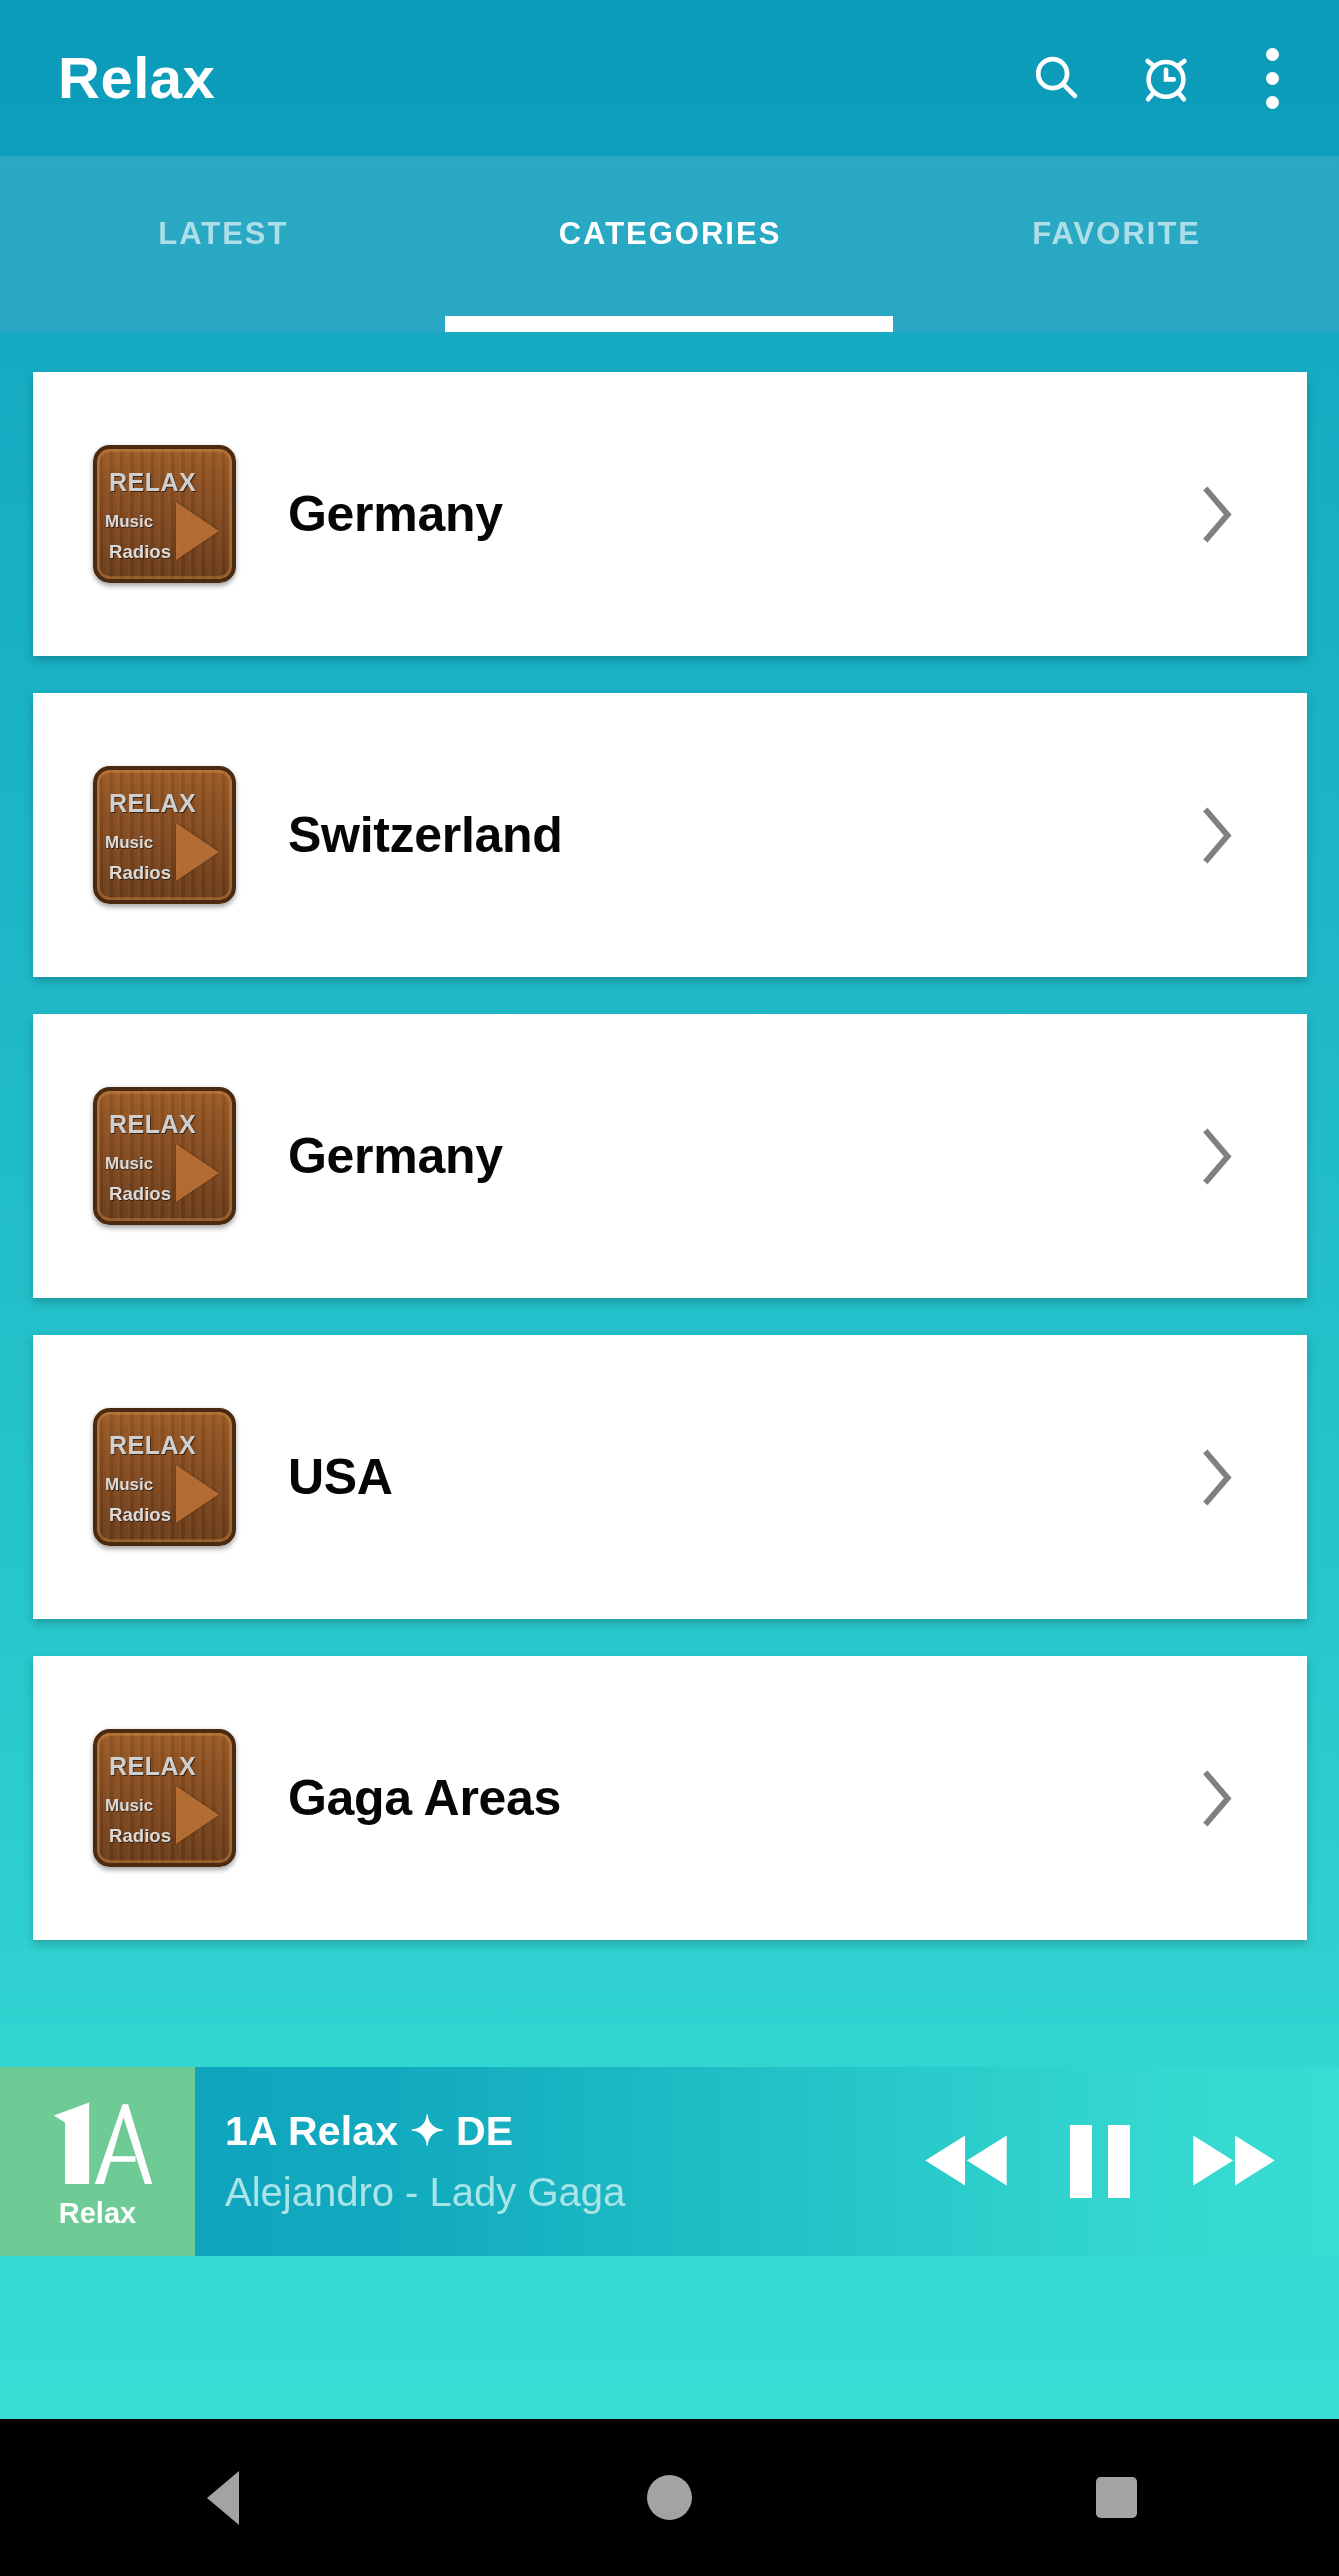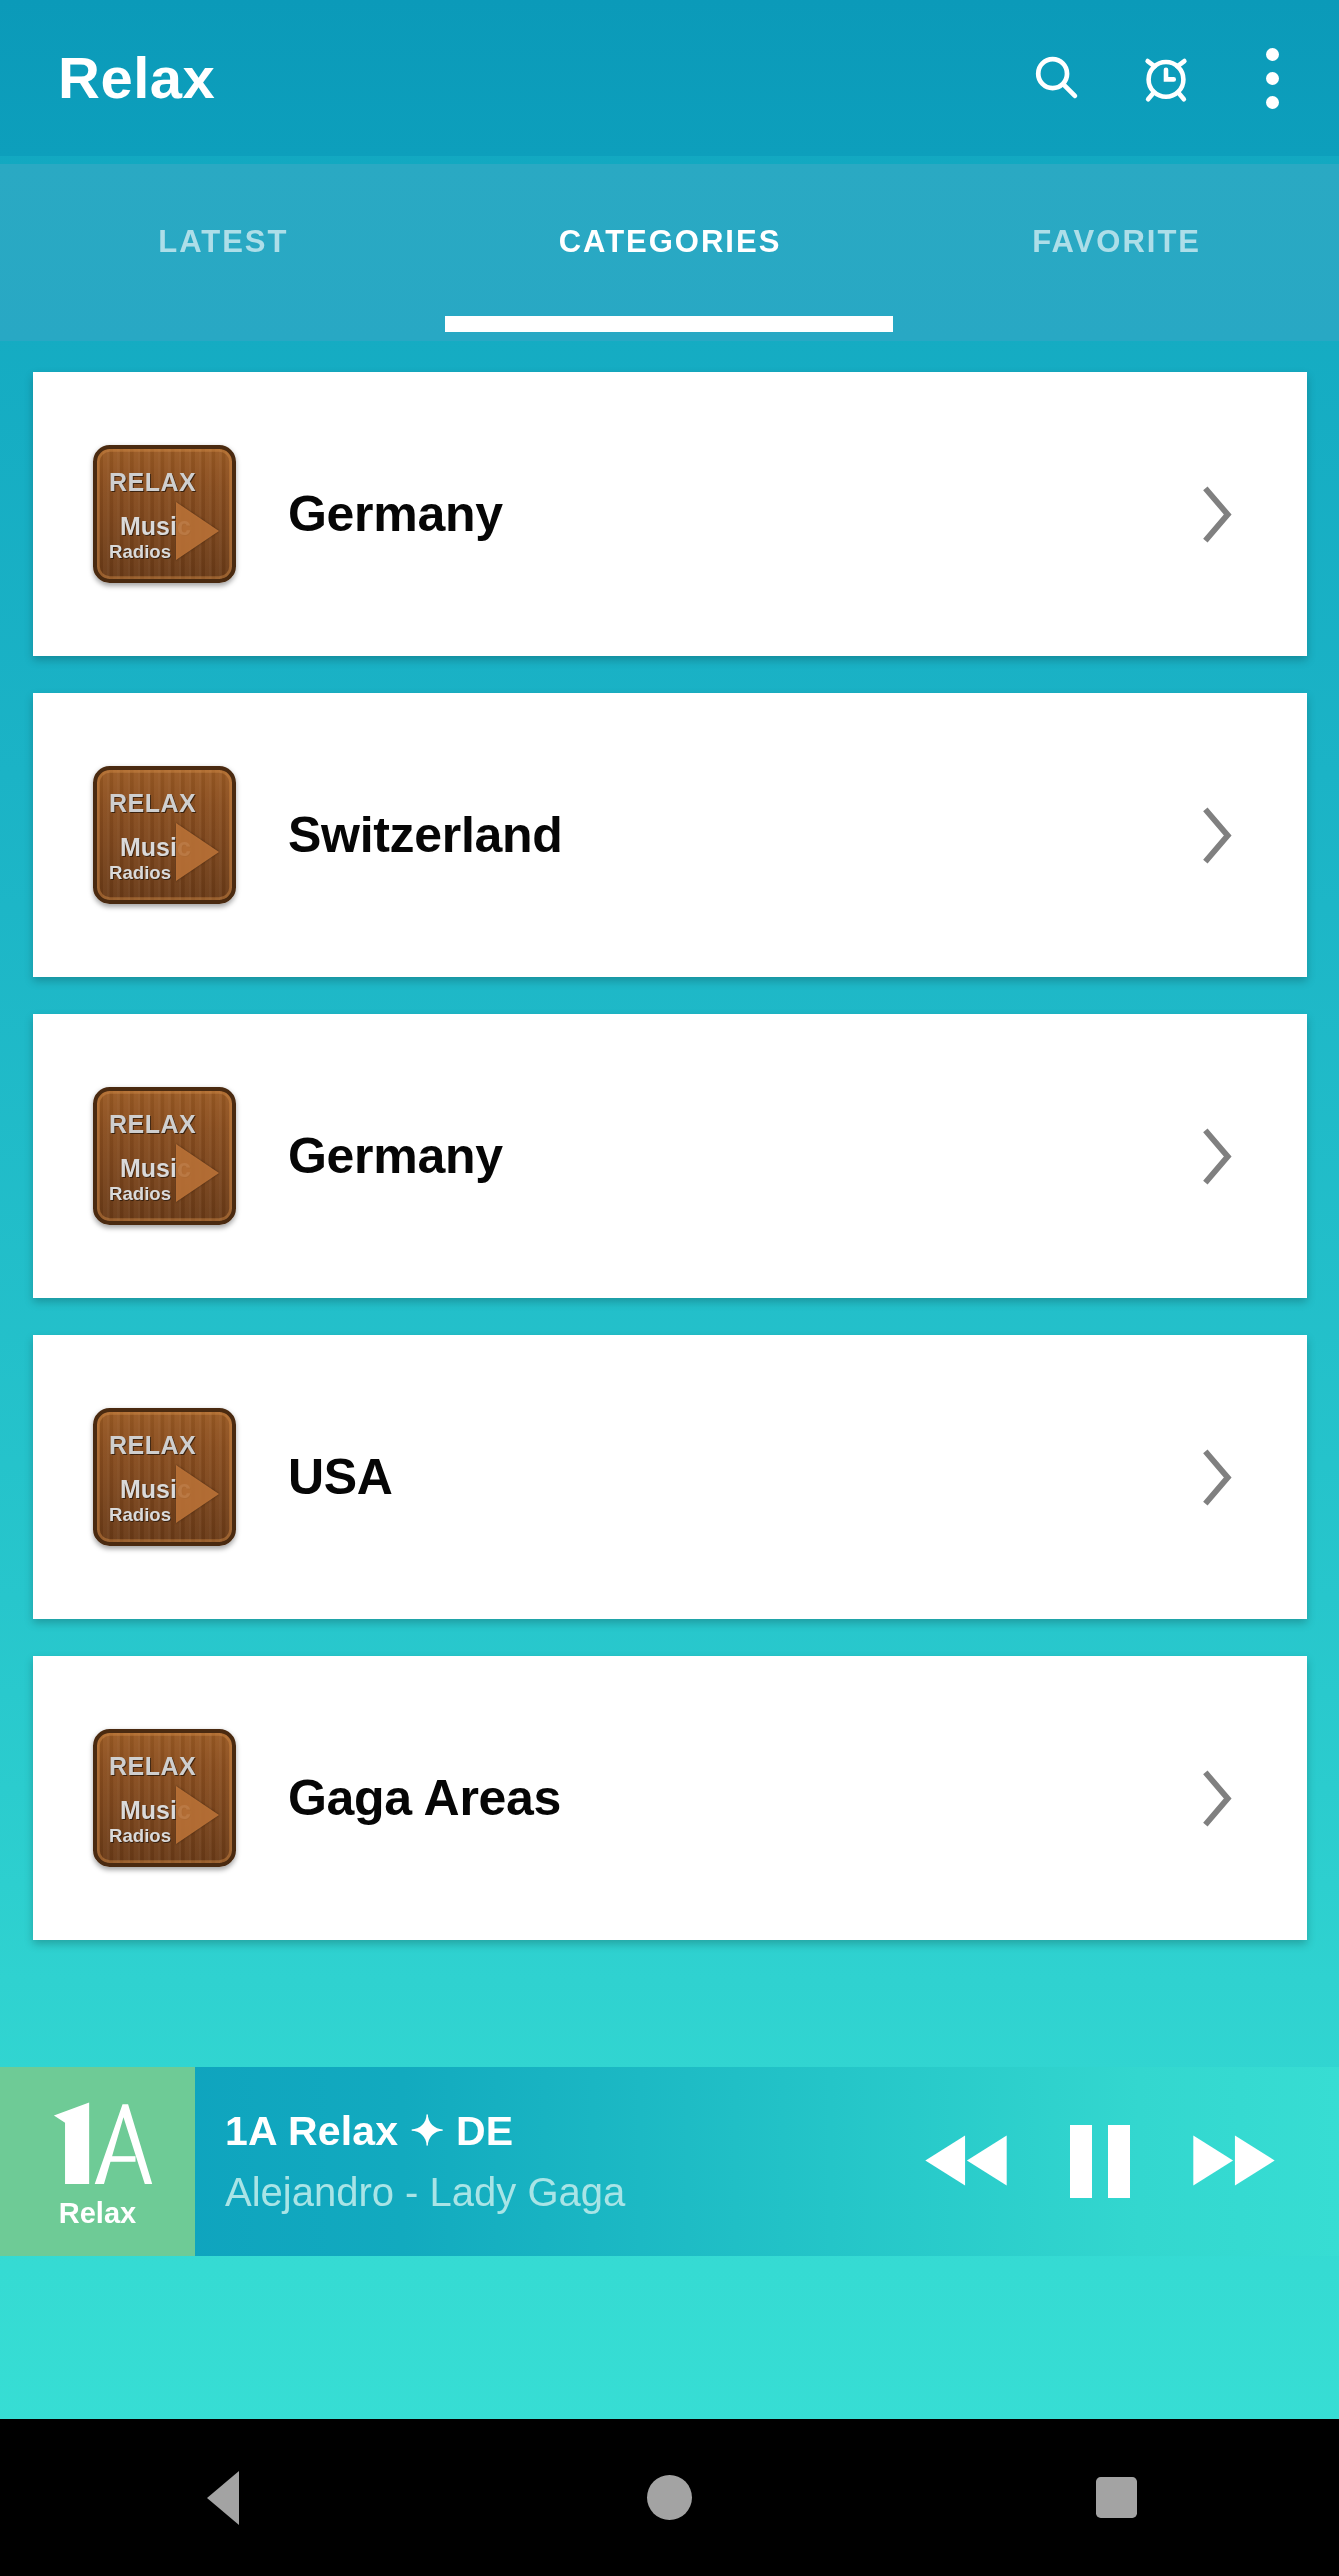--- a/index.html
+++ b/index.html
@@ -38,21 +38,21 @@
   .appbar-btn {
     width:110px; height:110px;
     display:flex; align-items:center; justify-content:center;
   }
   .appbar-btn:last-child { width:102px; margin-right:16.7px; }
   .dots { display:flex; flex-direction:column; gap:11px; align-items:center; }
   .dots i { width:13px; height:13px; border-radius:50%; background:#fff; display:block; }
 
   
   #tabs {
-    position:absolute; left:0; top:164px; width:1340px; height:177px;
+    position:absolute; left:0; top:156px; width:1340px; height:177px;
     background:linear-gradient(180deg,#2aa9c3 0%, #28a8c4 100%);
   }
   #tabrow {
     display:flex; width:100%; height:100%;
   }
   .tab {
     flex:1 1 0;
     display:flex; align-items:center; justify-content:center;
     color:rgba(255,255,255,0.62);
     font-size:31px;
@@ -100,22 +100,22 @@
     overflow:hidden;
   }
   .thumb .t-relax {
     position:absolute; left:12px; top:18.6px;
     color:#cfcfcf;
     font-size:25px; font-weight:bold;
     letter-spacing:0.5px;
     text-shadow:0.9px 0.9px 0 rgba(0,0,0,0.55);
   }
   .thumb .t-music {
-    position:absolute; left:23px; top:63px;
-    color:#dadada; font-size:25px; font-weight:bold;
+    position:absolute; left:8px; top:63px;
+    color:#dadada; font-size:17px; font-weight:bold;
     text-shadow:0.9px 0.9px 0 rgba(0,0,0,0.5);
   }
   .thumb .t-radios {
     position:absolute; left:12px; top:92px;
     color:#dadada; font-size:18.6px; font-weight:bold;
     text-shadow:0.9px 0.9px 0 rgba(0,0,0,0.5);
   }
   .thumb .t-play {
     position:absolute; right:13px; bottom:18.6px;
     width:0; height:0;

